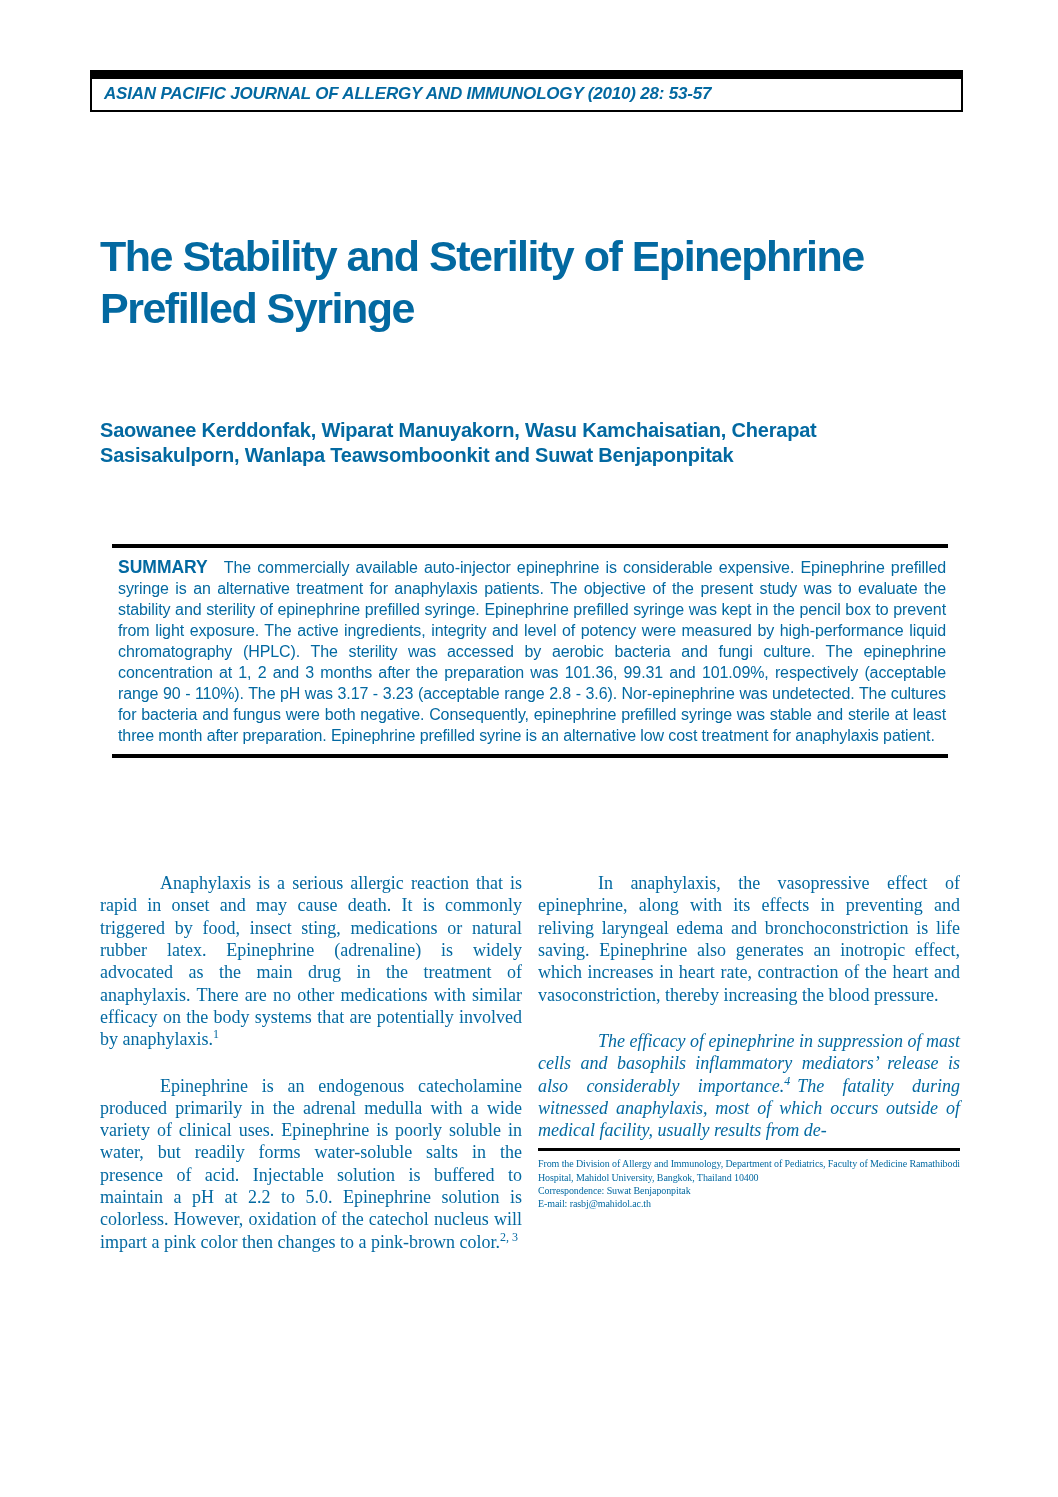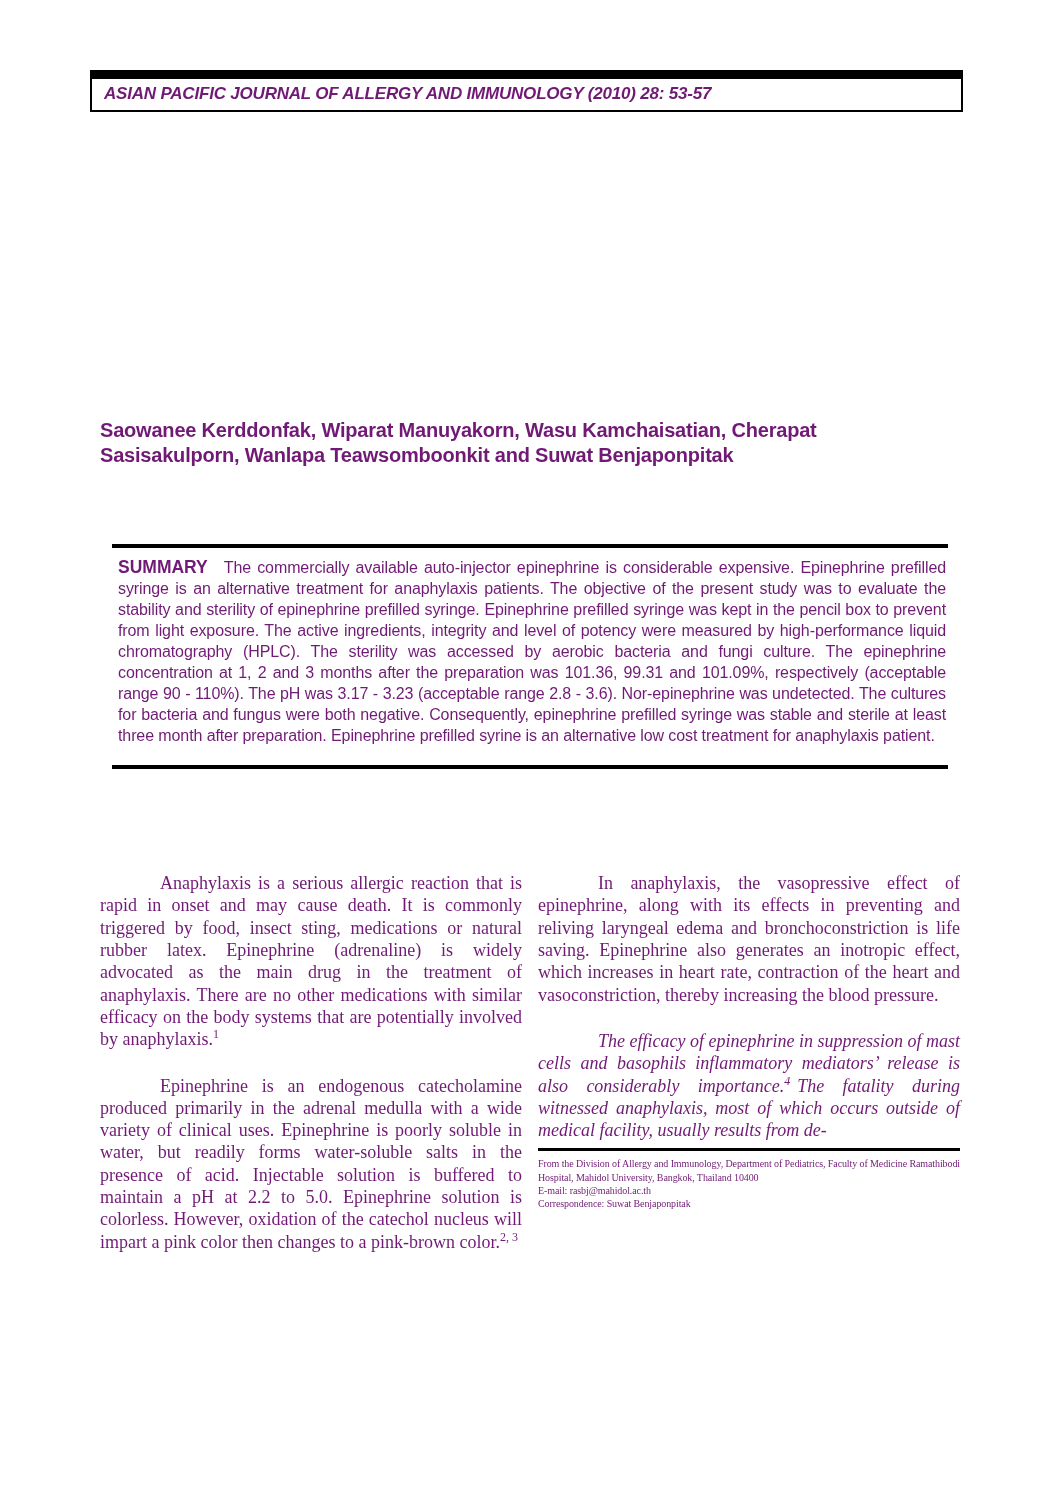--- a/index.html
+++ b/index.html
@@ -5,21 +5,21 @@
   html, body {
     margin: 0;
     padding: 0;
     background: #ffffff;
   }
   .page {
     position: relative;
     width: 974px;
     height: 1497px;
     background: #ffffff;
-    color: #701a75;
+    color: #0369a1;
     overflow: hidden;
     border-radius: 29px;
   }
 
   
   .header-box {
     position: absolute;
     left: 90px;
     top: 70px;
     width: 873px;
@@ -66,21 +66,21 @@
     position: absolute;
     left: 112px;
     top: 544px;
     width: 836px;
   }
   .summary .rule {
     height: 4px;
     background: #000;
   }
   .summary-body {
-    padding: 8px 2px 18px 6px;
+    padding: 8px 2px 7px 6px;
     font-family: "Liberation Sans", sans-serif;
     font-size: 16px;
     line-height: 1.31;
     text-align: justify;
     letter-spacing: -0.1px;
   }
   .summary-label {
     font-weight: bold;
     font-size: 17.5px;
     margin-right: 16px;
@@ -138,20 +138,21 @@
 </style>
 </head>
 <body>
 
 <div class="page">
 
   <div class="header-box">
     <span>ASIAN PACIFIC JOURNAL OF ALLERGY AND IMMUNOLOGY (2010) 28: 53-57</span>
   </div>
 
+  <h1 class="title">The Stability and Sterility of Epinephrine Prefilled Syringe</h1>
 
   <div class="authors">Saowanee Kerddonfak, Wiparat Manuyakorn, Wasu Kamchaisatian, Cherapat Sasisakulporn, Wanlapa Teawsomboonkit and Suwat Benjaponpitak</div>
 
   <div class="summary">
     <div class="rule"></div>
     <div class="summary-body">
       <span class="summary-label">SUMMARY</span><span>The commercially available auto-injector epinephrine is considerable expensive. Epinephrine prefilled syringe is an alternative treatment for anaphylaxis patients. The objective of the present study was to evaluate the stability and sterility of epinephrine prefilled syringe. Epinephrine prefilled syringe was kept in the pencil box to prevent from light exposure. The active ingredients, integrity and level of potency were measured by high-performance liquid chromatography (HPLC). The sterility was accessed by aerobic bacteria and fungi culture. The epinephrine concentration at 1, 2 and 3 months after the preparation was 101.36, 99.31 and 101.09%, respectively (acceptable range 90 - 110%). The pH was 3.17 - 3.23 (acceptable range 2.8 - 3.6). Nor-epinephrine was undetected. The cultures for bacteria and fungus were both negative. Consequently, epinephrine prefilled syringe was stable and sterile at least three month after preparation. Epinephrine prefilled syrine is an alternative low cost treatment for anaphylaxis patient.</span>
     </div>
     <div class="rule"></div>
   </div>
@@ -163,20 +164,20 @@
       <p><span>Epinephrine is an endogenous catecholamine produced primarily in the adrenal medulla with a wide variety of clinical uses. Epinephrine is poorly soluble in water, but readily forms water-soluble salts in the presence of acid. Injectable solution is buffered to maintain a pH at 2.2 to 5.0. Epinephrine solution is colorless. However, oxidation of the catechol nucleus will impart a pink color then changes to a pink-brown color.</span><sup class="ref">2, 3</sup></p>
     </div>
 
     <div class="col">
       <p><span>In anaphylaxis, the vasopressive effect of epinephrine, along with its effects in preventing and reliving laryngeal edema and bronchoconstriction is life saving. Epinephrine also generates an inotropic effect, which increases in heart rate, contraction of the heart and vasoconstriction, thereby increasing the blood pressure.</span></p>
       <p class="tight"><span>The efficacy of epinephrine in suppression of mast cells and basophils inflammatory mediators’ release is also considerably importance.</span><sup class="ref">4</sup><span class="after-ref">The fatality during witnessed anaphylaxis, most of which occurs outside of medical facility, usually results from de-</span></p>
 
       <div class="footnote-divider"></div>
       <div class="footnote">
         <div class="affiliation">From the Division of Allergy and Immunology, Department of Pediatrics, Faculty of Medicine Ramathibodi Hospital, Mahidol University, Bangkok, Thailand 10400</div>
+        <div>Correspondence: Suwat Benjaponpitak</div>
         <div>E-mail: rasbj@mahidol.ac.th</div>
-        <div>Correspondence: Suwat Benjaponpitak</div>
       </div>
     </div>
 
   </div>
 
 </div>
 
 </body></html>

